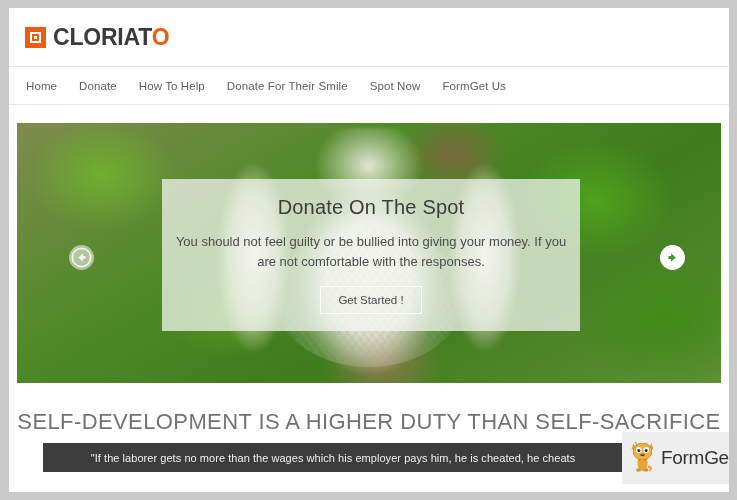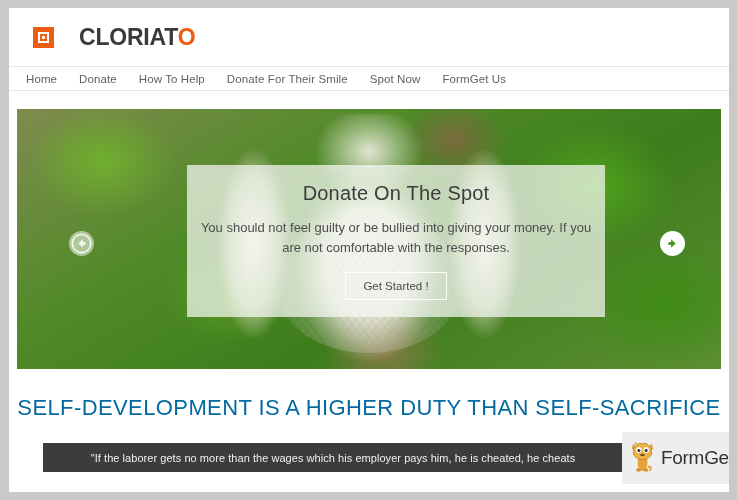--- a/index.html
+++ b/index.html
@@ -16,41 +16,41 @@
   .page {
     position:relative; width:720px; height:484px;
     background:#ffffff; overflow:hidden;
   }
 
   
   .header {
     height:58px; display:flex; align-items:center;
     padding-left:16px;
   }
-  .logo { display:flex; align-items:center; gap:25px;margin-left:8px; }
+  .logo { display:flex; align-items:center; gap:7px; }
   .logo-mark {
     width:21px; height:21px; background:#ed5c10;
     display:flex; align-items:center; justify-content:center;
   }
   .logo-mark .ring {
     width:11px; height:11px; border:2px solid #ffffff;
     display:flex; align-items:center; justify-content:center;
   }
   .logo-mark .dot { width:3px; height:3px; background:#ffffff; }
   .logo-text {
     font-size:23px; font-weight:bold; letter-spacing:-0.2px;
     color:#3a3a3a;
   }
   .logo-text .accent { color:#ed5c10; }
 
   
   .nav {
     border-top:1px solid #e7e7e7;
     border-bottom:1px solid #e7e7e7;
-    height:25px; display:flex; align-items:center;
+    height:39px; display:flex; align-items:center;
     padding-left:17px; gap:22px;
   }
   .nav-item {
     font-size:11.5px; color:#5e6166; white-space:nowrap;
     cursor:pointer; letter-spacing:0.1px;
   }
 
   
   .hero {
     position:relative; margin:18px 8px 0 8px;
@@ -78,21 +78,21 @@
     position:absolute; left:50%; top:40%; transform:translateX(-50%);
     width:190px; height:140px; border-radius:50%;
     background:
       repeating-linear-gradient(52deg, rgba(160,160,150,0.13) 0 2px, rgba(255,255,255,0) 2px 6px),
       repeating-linear-gradient(-52deg, rgba(150,150,140,0.10) 0 2px, rgba(255,255,255,0) 2px 7px),
       radial-gradient(circle at 50% 50%, rgba(222,219,206,0.55) 0%, rgba(228,225,212,0.2) 62%, rgba(228,225,212,0) 82%);
     filter:blur(0.6px);
   }
 
   .hero-overlay {
-    position:absolute; left:170px; top:56px;
+    position:absolute; left:145px; top:56px;
     width:418px; height:152px;
     background:rgba(247,249,245,0.72);
     display:flex; flex-direction:column; align-items:center;
     padding-top:17px;
   }
   .hero-title {
     font-size:20px; color:#3c3c3c; font-weight:normal;
     letter-spacing:0.2px; margin-bottom:13px;
   }
   .hero-desc {
@@ -111,21 +111,21 @@
     border-radius:50%; display:flex; align-items:center;
     justify-content:center; cursor:pointer;
   }
   .arrow-left { left:52px; background:rgba(255,255,255,0.52); }
   .arrow-right { right:36px; background:#ffffff; }
   .arrow svg { display:block; }
 
   
   .headline {
     margin-top:26px; text-align:center;
-    font-size:22px; color:#0369a1; font-weight:normal;
+    font-size:22px; color:#737373; font-weight:normal;
     letter-spacing:0.4px;
   }
 
   
   .quote-bar {
     position:absolute; left:34px; top:435px;
     width:580px; height:29px; background:#3c3c3c;
     display:flex; align-items:center; justify-content:center;
   }
   .quote-text {

